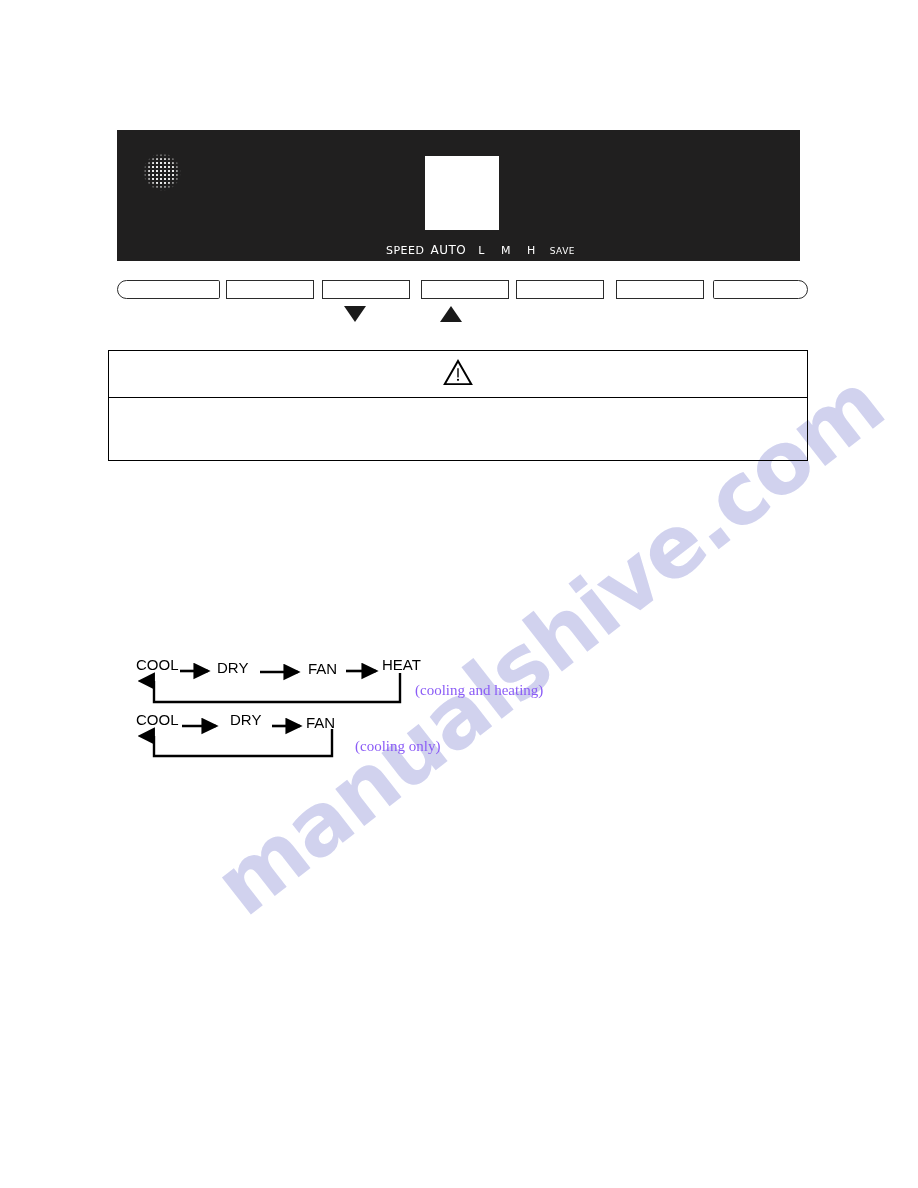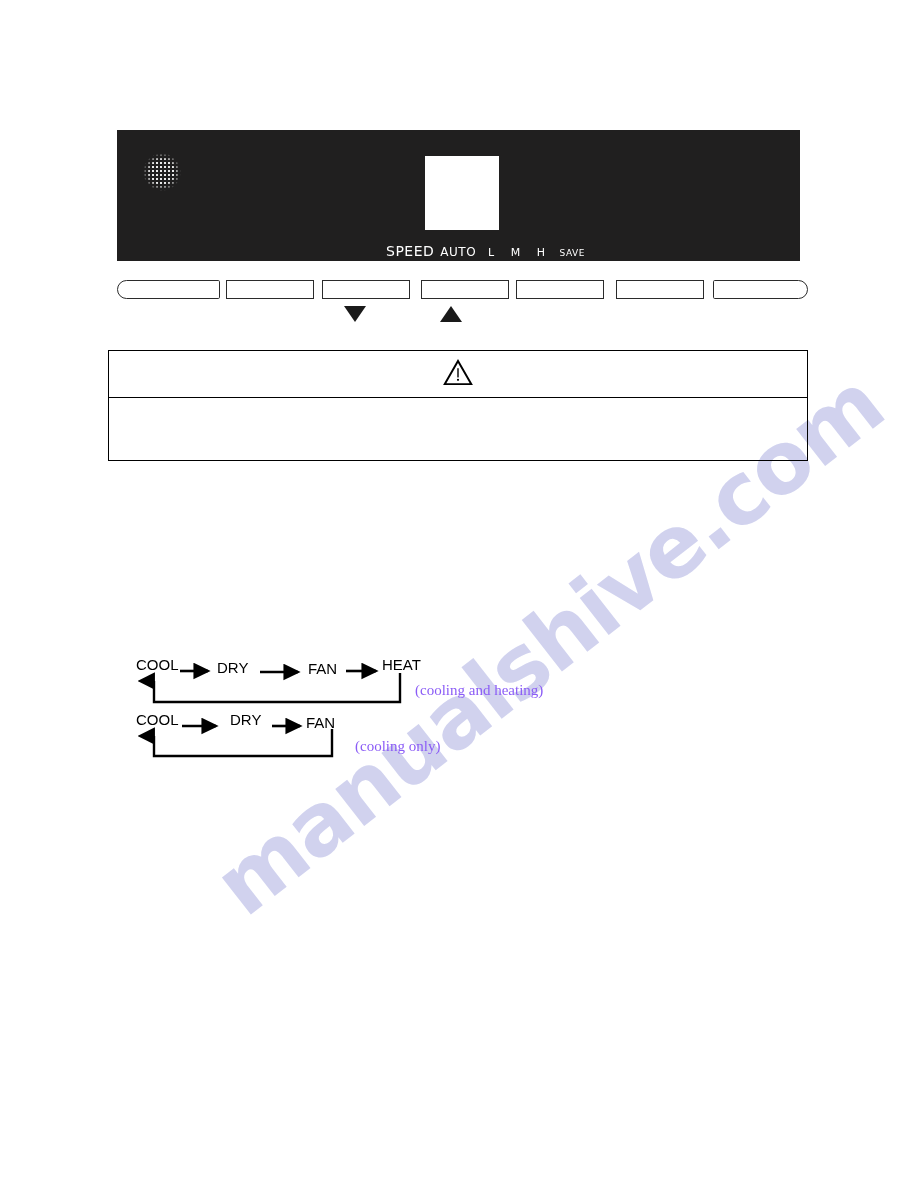--- a/index.html
+++ b/index.html
@@ -140,21 +140,21 @@
     color: #fff;
     font-family: "DejaVu Sans", sans-serif;
     font-size: 9px;
     letter-spacing: .5px;
     display: flex;
     align-items: baseline;
     gap: 0px;
     z-index: 12;
   }
   #speedrow span { display:inline-block; }
-  .sp-speed { font-size: 14px; }
+  .sp-speed { font-size: 11px; }
   .sp-auto  { font-size: 12px; margin-left: 6px; }
   .sp-l     { font-size: 11px; margin-left: 12px; }
   .sp-m     { font-size: 11px; margin-left: 16px; }
   .sp-h     { font-size: 11px; margin-left: 16px; }
   .sp-turbo { font-size: 9px;  margin-left: 14px; }
 
   
   #buttonrow {
     position: absolute;
     left: 110px;

